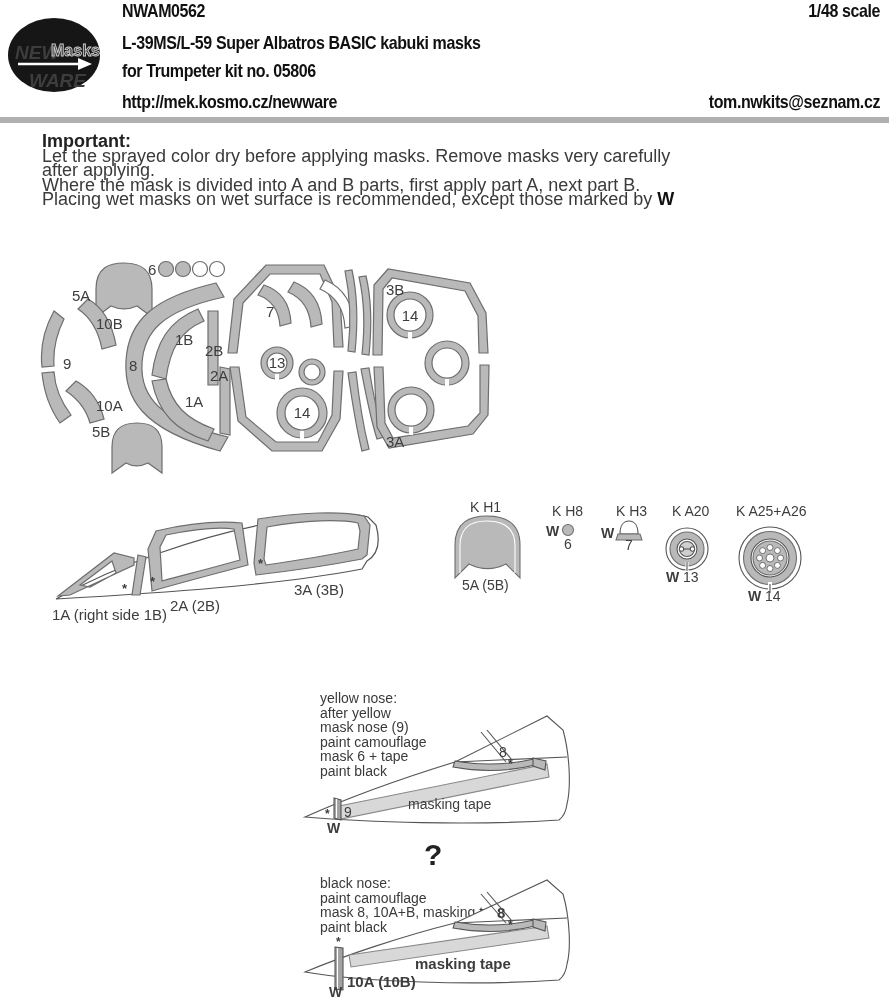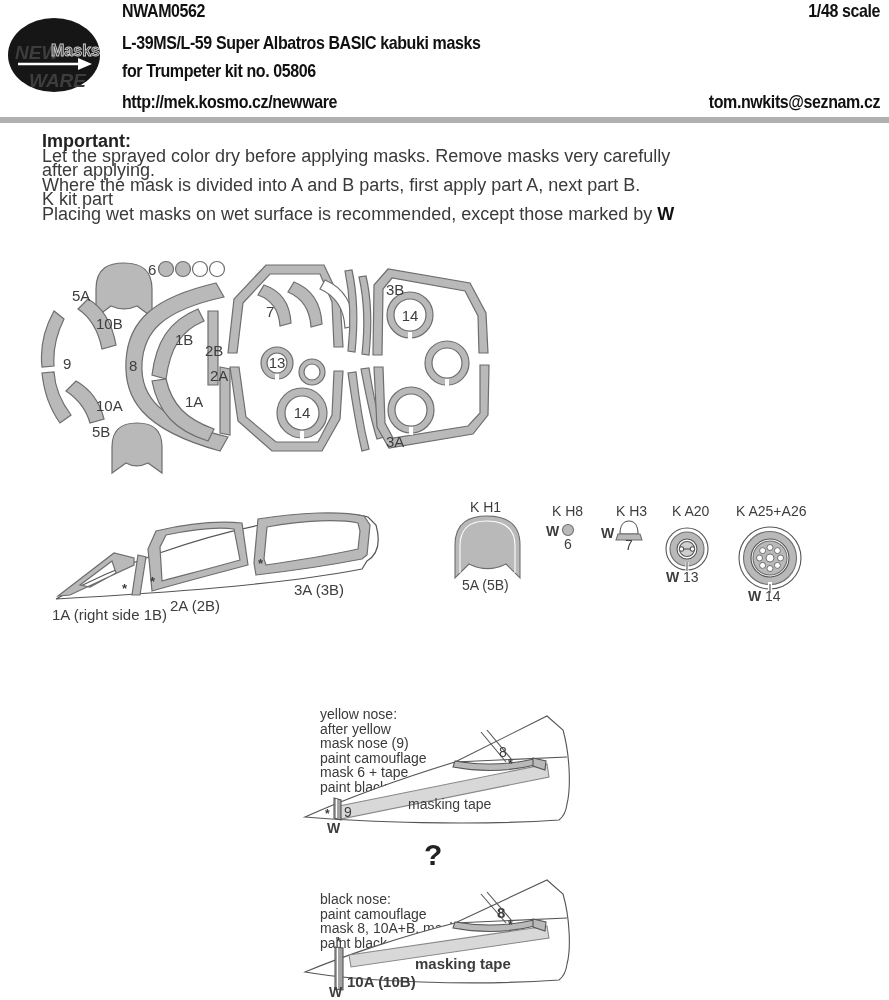--- a/index.html
+++ b/index.html
@@ -5,21 +5,21 @@
   html,body{margin:0;padding:0;background:#888;}
   #page{position:relative;width:889px;height:1000px;background:#fff;overflow:hidden;
         font-family:"Liberation Sans",sans-serif;color:#2e2e2e;}
   .abs{position:absolute;}
   .hdr{font-weight:bold;font-size:16px;letter-spacing:-0.4px;color:#111;
        transform:scaleY(1.12);transform-origin:left top;white-space:nowrap;}
   .hdr-r{transform-origin:right top;}
   .imp-line{font-size:18px;line-height:14.6px;color:#3a3a3a;white-space:pre-wrap;}
   .imp-head{font-weight:bold;color:#222;}
   .wsym{font-weight:bold;color:#111;}
-  .steps{font-size:14px;line-height:14.6px;color:#3a3a3a;margin-top:16px;}
+  .steps{font-size:14px;line-height:14.6px;color:#3a3a3a;}
   .qmark{font-size:30px;font-weight:bold;color:#222;}
   svg text{font-family:"Liberation Sans",sans-serif;fill:#3d3d3d;}
   .divider{background:#b0b0b0;}
 </style>
 </head>
 <body>
 
 <div id="page">
 
   <svg class="abs" style="left:5px;top:14px;" width="100" height="82">
@@ -37,21 +37,20 @@
   <div class="abs hdr" style="left:122px;top:92px;">http://mek.kosmo.cz/newware</div>
   <div class="abs hdr hdr-r" style="right:9px;top:1px;">1/48 scale</div>
   <div class="abs hdr hdr-r" style="right:9px;top:92px;">tom.nwkits@seznam.cz</div>
 
   <div class="abs divider" style="left:0;top:117px;width:889px;height:6px;"></div>
 
   <div class="abs" style="left:42px;top:134px;width:640px;">
     <div class="imp-line imp-head">Important:</div>
     <div class="imp-line">Let the sprayed color dry before applying masks. Remove masks very carefully after applying.</div>
     <div class="imp-line">Where the mask is divided into A and B parts, first apply part A, next part B.</div>
-    <div class="imp-line">K kit part</div>
     <div class="imp-line"><span>Placing wet masks on wet surface is recommended, except those marked by </span><span class="wsym">W</span></div>
   </div>
 
   <svg class="abs" style="left:40px;top:255px;" width="450" height="220" viewBox="0 0 450 220" fill="#b9b9b9" stroke="#6e6e6e" stroke-width="1.2">
 
     <path d="M56,62 L56,34 C56,12 70,8 84,8 C98,8 112,12 112,34 L112,62 L97,51 C88,55 80,55 71,51 Z"></path>
     <circle cx="126" cy="14" r="7.5"></circle>
     <circle cx="143" cy="14" r="7.5"></circle>
     <circle cx="160" cy="14" r="7.5" fill="#fff"></circle>
     <circle cx="177" cy="14" r="7.5" fill="#fff"></circle>

